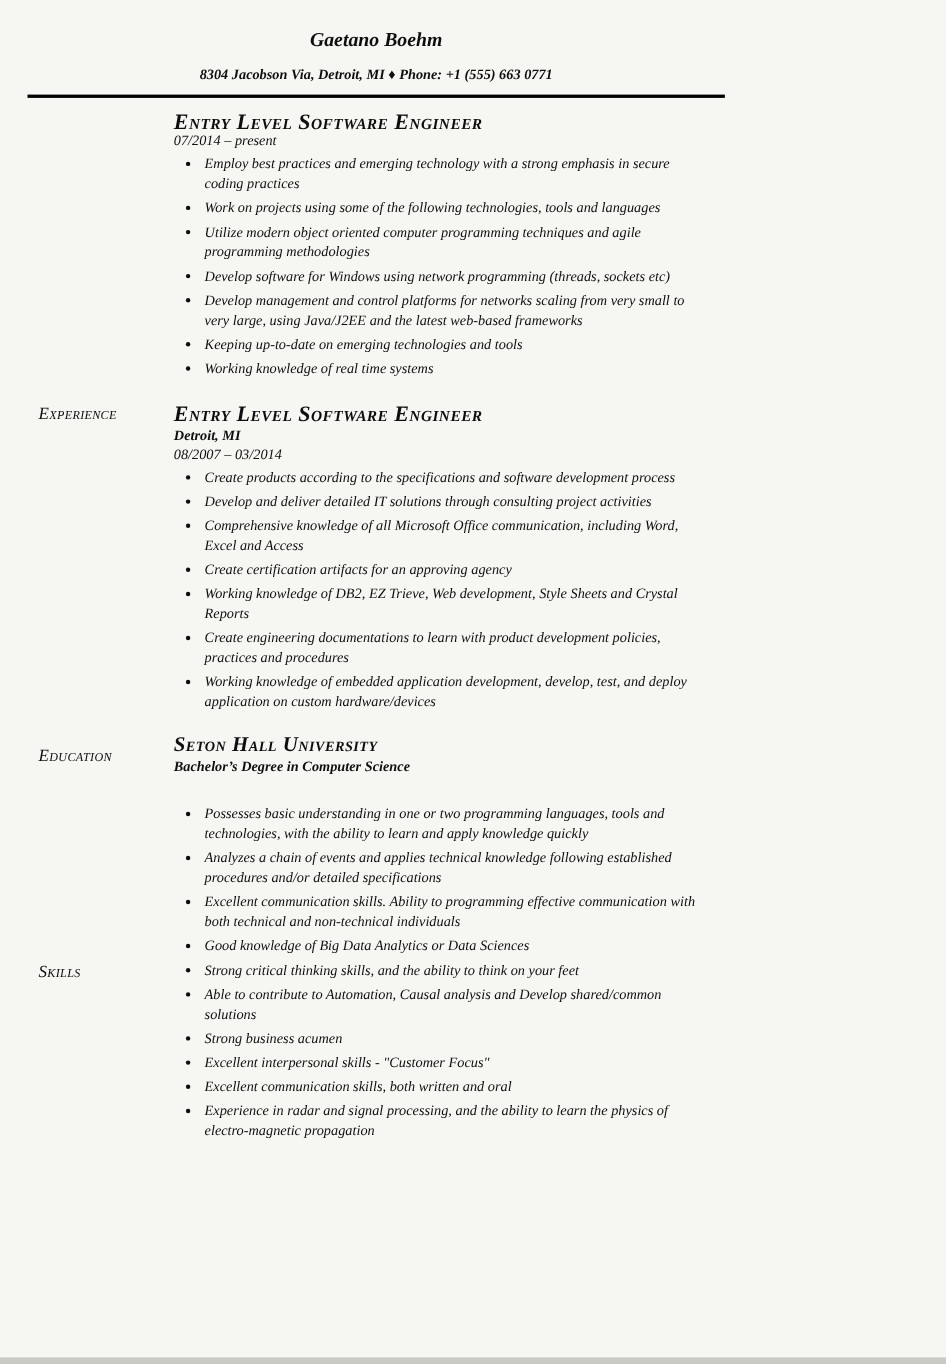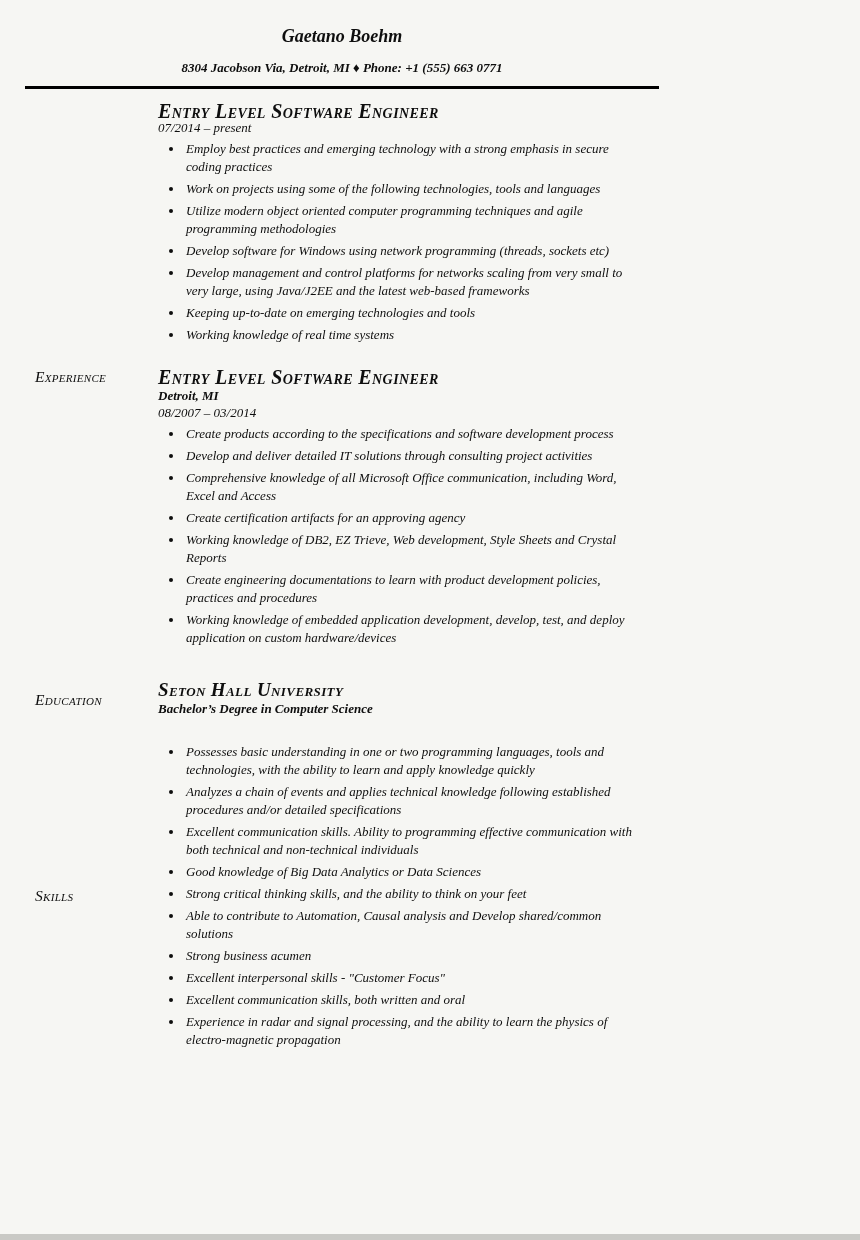--- a/index.html
+++ b/index.html
@@ -35,21 +35,21 @@
     height: 3px;
     background: #000;
     margin-top: 10px;
   }
   
   .section {
     display: flex;
     align-items: center;
   }
   .sec-experience { margin-top: 14px; }
-  .sec-education  { margin-top: 30px; }
+  .sec-education  { margin-top: 18px; }
   .sec-skills     { margin-top: 20px; }
   .sec-label {
     flex: 0 0 133px;
     box-sizing: border-box;
     padding-left: 10px;
     font-variant: small-caps;
     font-size: 15.5px;
     letter-spacing: 0.3px;
   }
   .sec-content {

